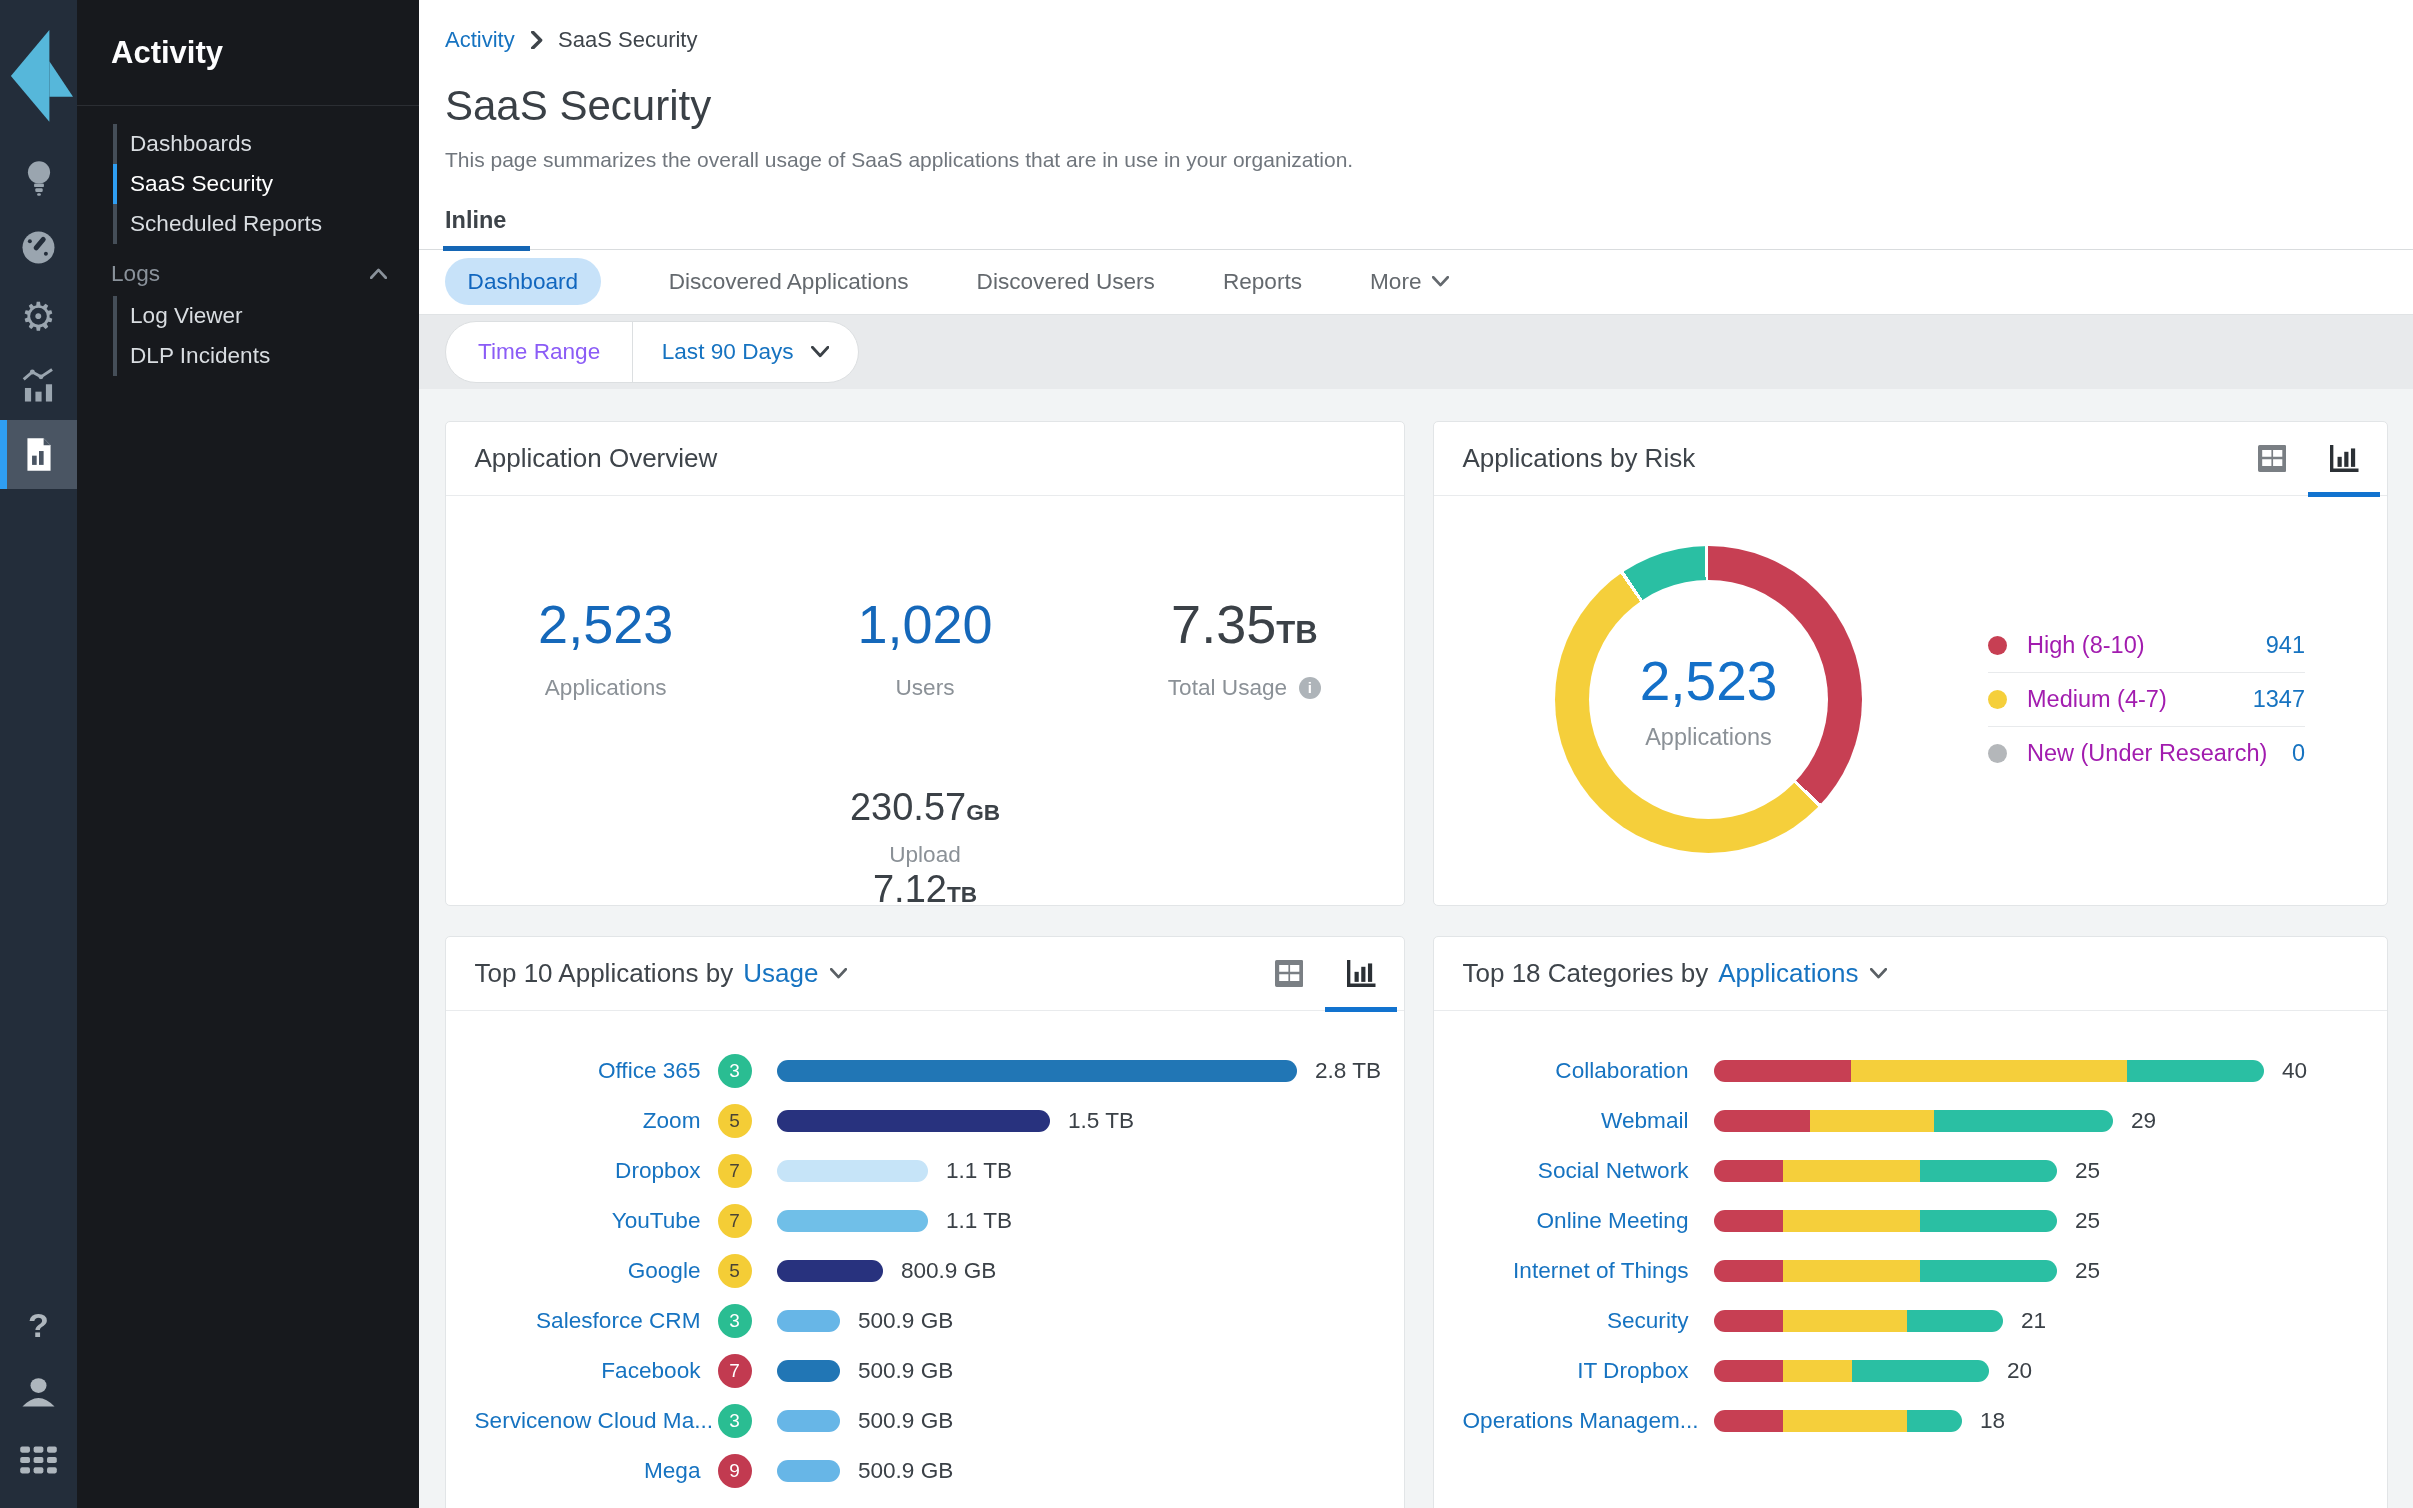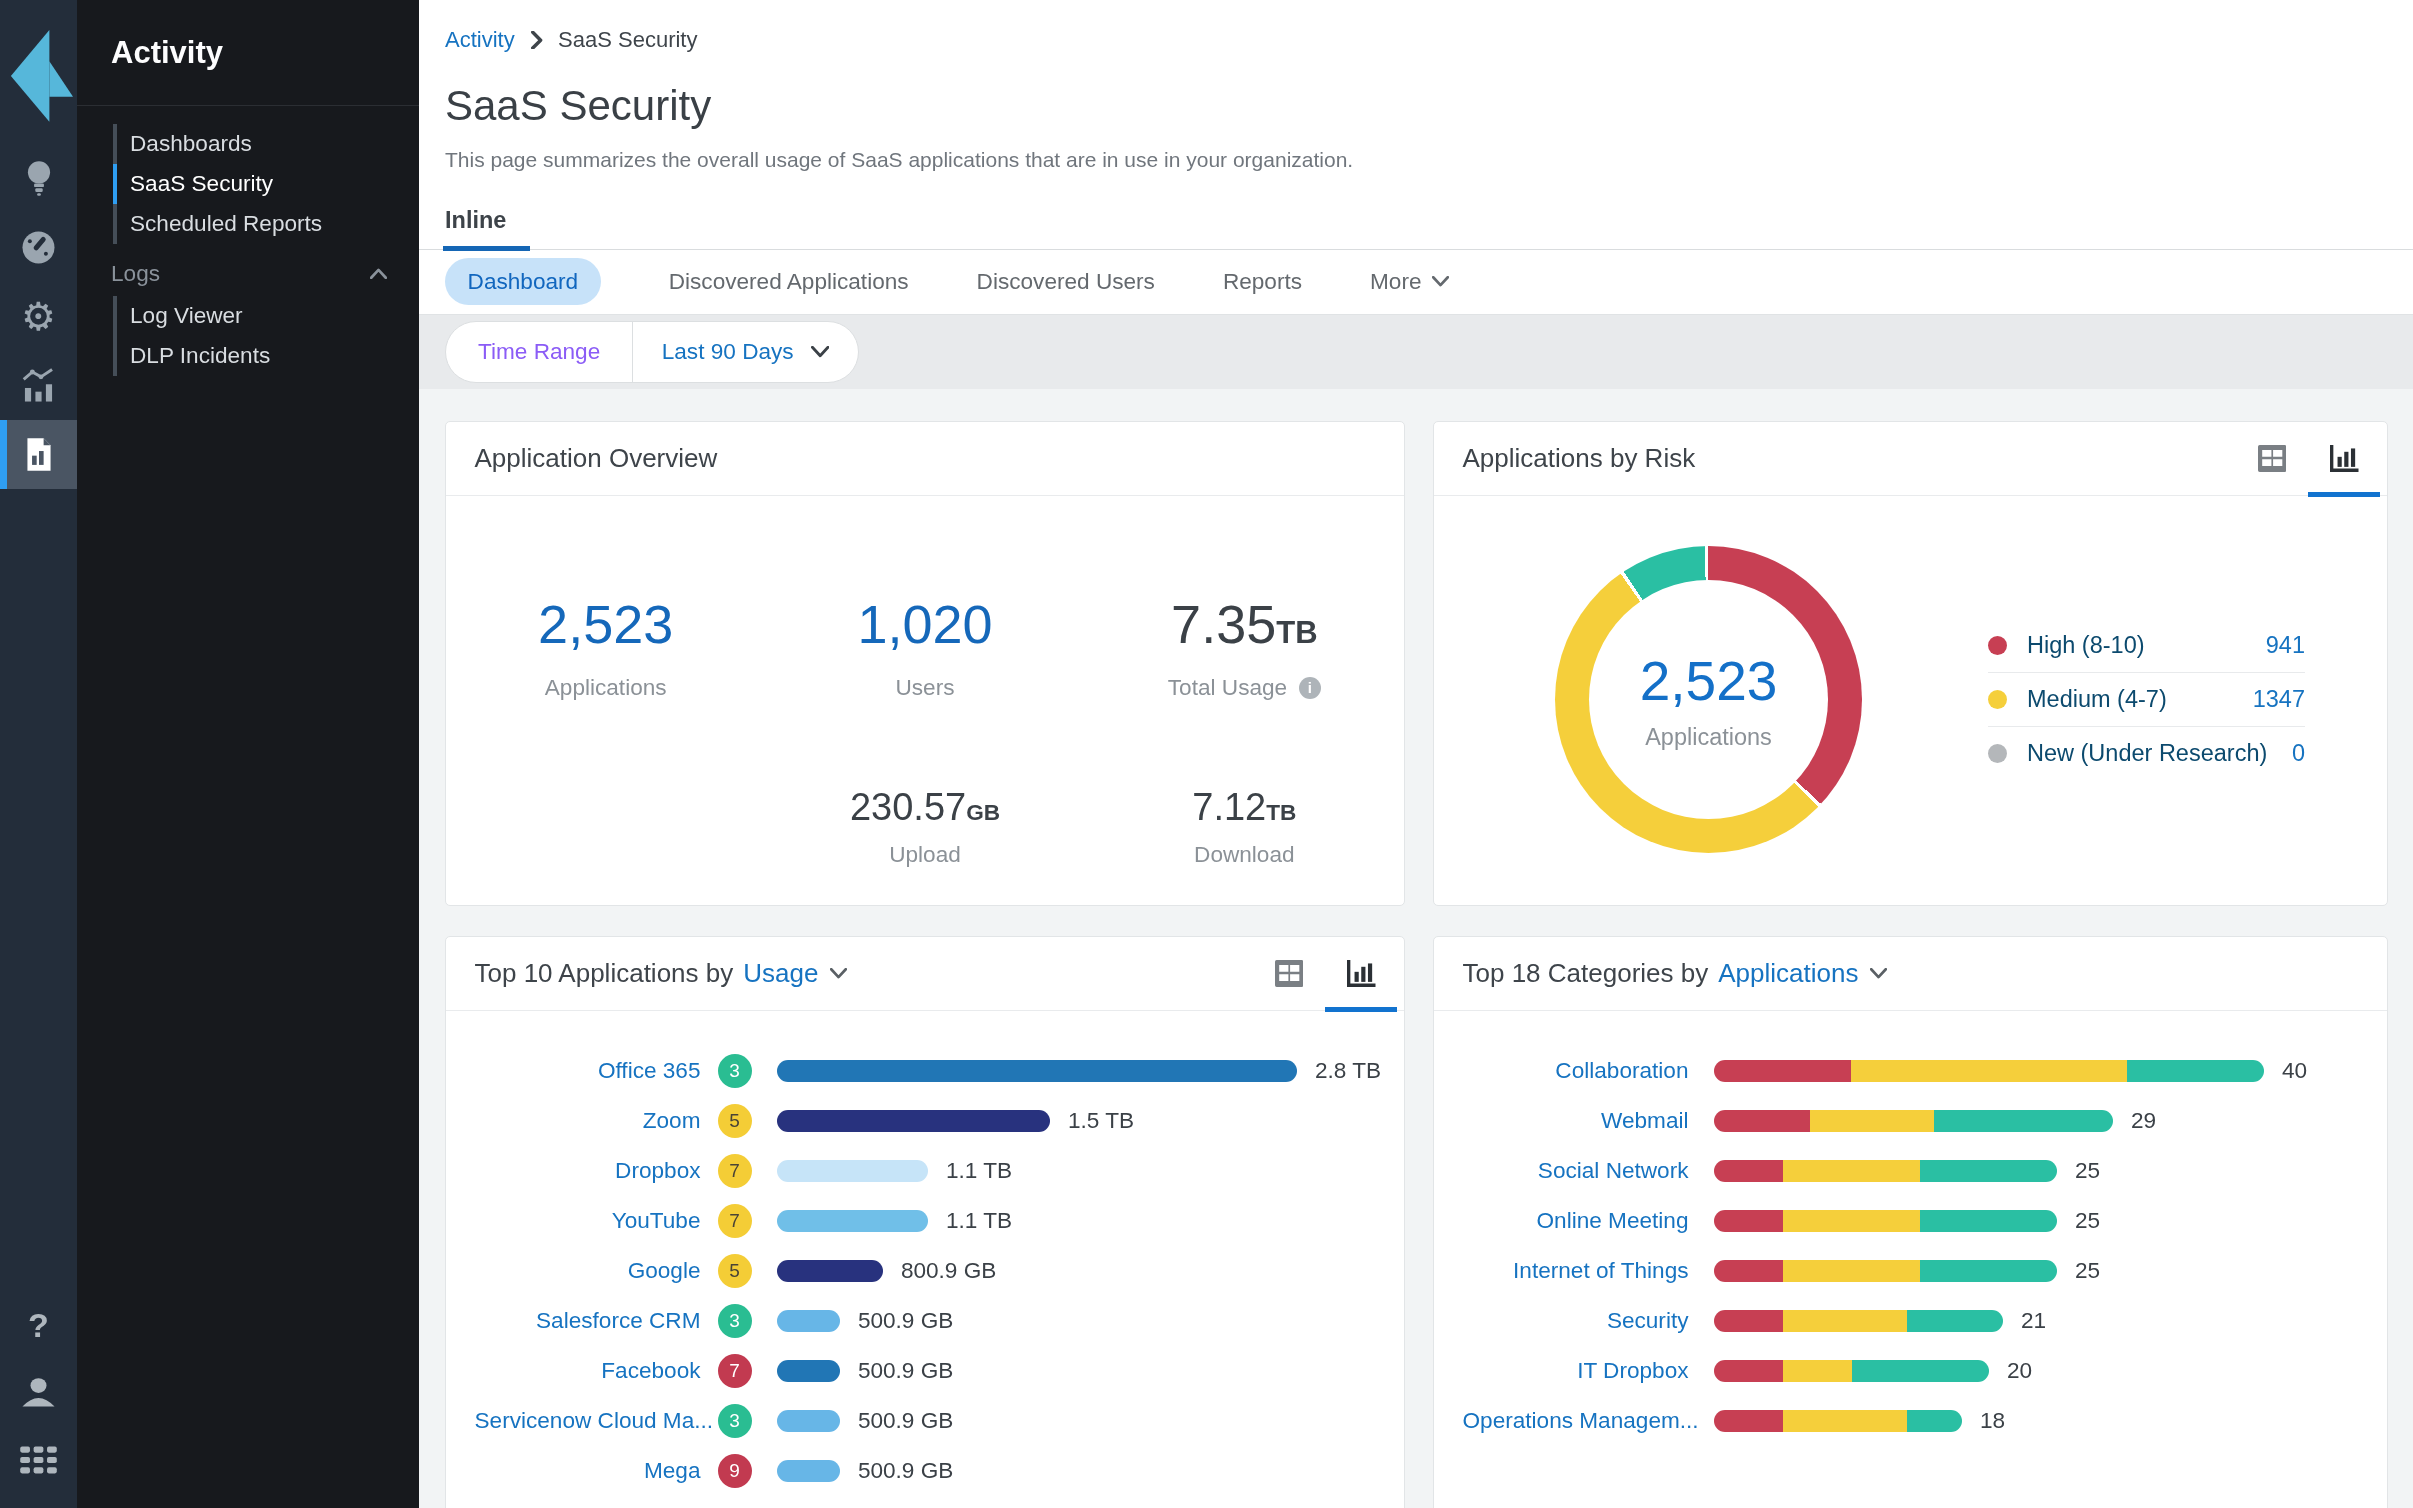--- a/index.html
+++ b/index.html
@@ -79,38 +79,38 @@
   .ov-body { padding-top:97px; }
   .ov-row { display:flex; }
   .ov-cell { flex:1; text-align:center; }
   .ov-num { font-size:54px; color:#3b4147; }
   .ov-num .u { font-size:31px; font-weight:600; }
   .ov-num.blue { color:#1568ba; }
   .ov-label { margin-top:20px; font-size:22.6px; color:#8b9197; display:flex; justify-content:center;
     align-items:center; gap:11.7px; }
   .info-dot { width:22px; height:22px; border-radius:50%; background:#aeb4b9; color:#fff; font-size:15px;
     font-weight:700; display:inline-flex; align-items:center; justify-content:center; }
-  .ov-row2 { display:flex; margin-top:85px; }
+  .ov-row2 { display:flex; margin-top:85px;flex-direction:column; }
   .ov-num2 { font-size:38px; color:#3b4147; }
   .ov-num2 .u { font-size:22.6px; font-weight:600; }
   .ov-label2 { margin-top:13.4px; font-size:22.6px; color:#8b9197; }
 
   
   .risk-body { display:flex; align-items:center; height:408px; }
   .donut { width:307px; height:307px; border-radius:50%; margin-left:121px; position:relative; flex:none; }
   .donut::before { content:""; position:absolute; inset:34px; background:#fff; border-radius:50%; }
   .donut-center { position:absolute; inset:0; display:flex; flex-direction:column; align-items:center;
     justify-content:center; }
   .donut-num { font-size:55px; color:#1470c8; }
   .donut-lab { font-size:23.5px; color:#8b9197; margin-top:11.7px; }
   .legend { margin-left:126px; width:317px; }
   .lrow { display:flex; align-items:center; height:54px; border-bottom:1.7px solid #e8eaec; }
   .lrow:last-child { border-bottom:none; }
   .ldot { width:19px; height:19px; border-radius:50%; margin-right:20px; flex:none; }
-  .llab { font-size:23.5px; color:#0c4a6e; }
+  .llab { font-size:23.5px; color:#a21caf; }
   .lval { margin-left:auto; font-size:23.5px; color:#1673c1; cursor:pointer; }
 
   
   .rows-body { padding-top:35px; }
   .drow { height:50px; display:flex; align-items:center; padding-left:28.5px; }
   .dlabel { width:226px; text-align:right; font-size:22.6px; color:#1673c1; white-space:nowrap; flex:none; cursor:pointer; }
   .badge { width:34px; height:34px; border-radius:50%; margin-left:17px; flex:none; display:flex;
     align-items:center; justify-content:center; font-size:19px; color:#fff; }
   .badge.green { background:#2abd92; }
   .badge.yellow { background:#f4cd36; color:#4a4436; }

